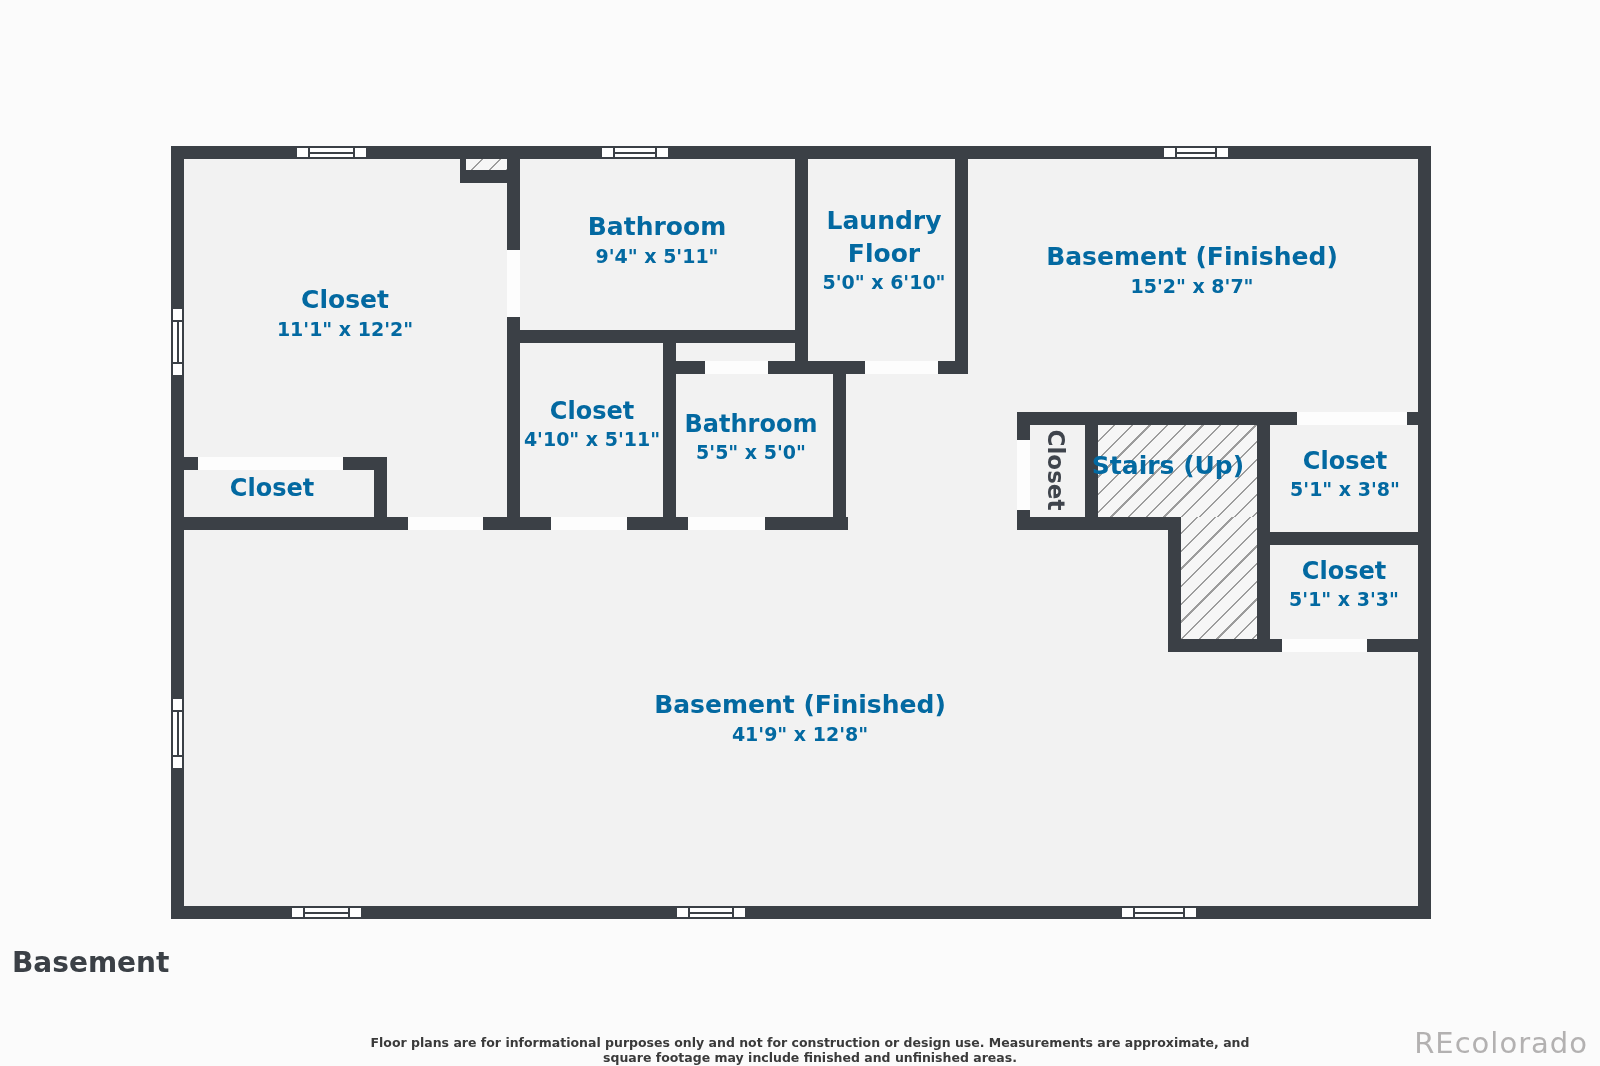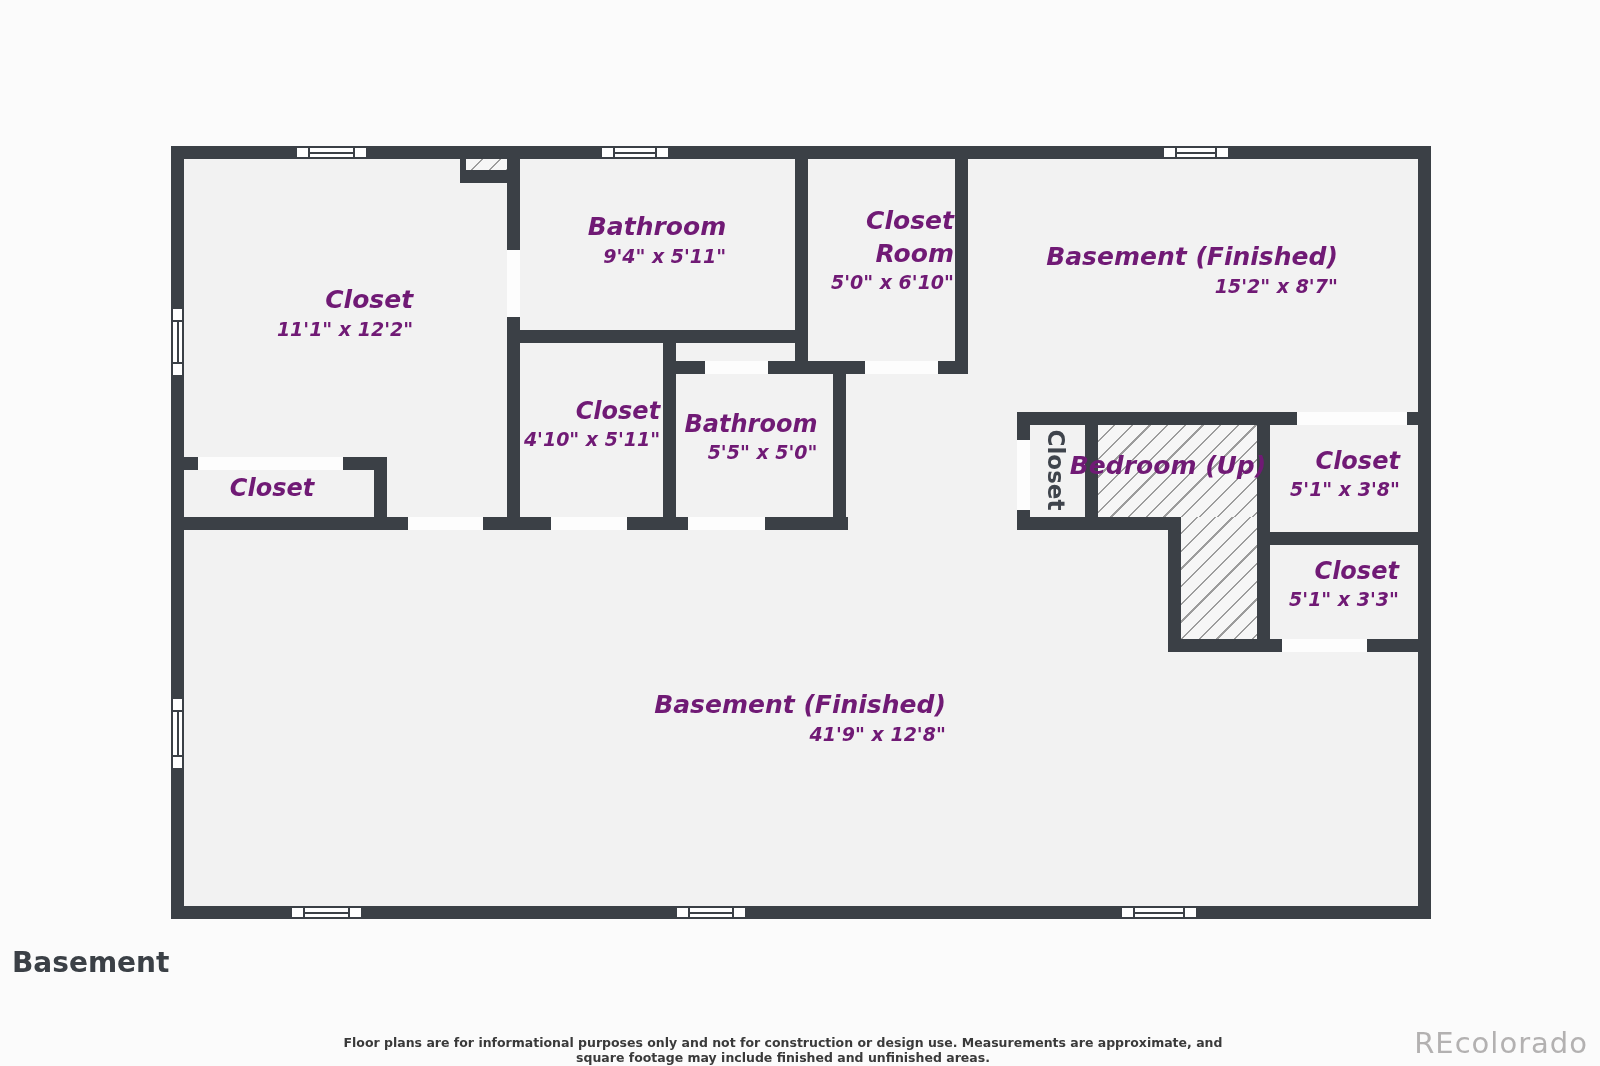--- a/index.html
+++ b/index.html
@@ -10,27 +10,27 @@
   .op{position:absolute;background:#fdfdfd;}
   .hatch{position:absolute;background:repeating-linear-gradient(135deg,#f6f6f6 0px,#f6f6f6 11px,#9c9c9c 11px,#9c9c9c 12.5px);}
   .win{position:absolute;background:#fff;border:2px solid #3b4046;box-sizing:border-box;}
   .win .mid{position:absolute;}
   .winh .mid{left:11px;right:11px;top:50%;margin-top:-1px;border-top:2px solid #3b4046;}
   .winh::before,.winh::after{content:"";position:absolute;top:0;bottom:0;border-left:2px solid #3b4046;}
   .winh::before{left:11px;} .winh::after{right:11px;}
   .winv .mid{top:11px;bottom:11px;left:50%;margin-left:-1px;border-left:2px solid #3b4046;}
   .winv::before,.winv::after{content:"";position:absolute;left:0;right:0;border-top:2px solid #3b4046;}
   .winv::before{top:11px;} .winv::after{bottom:11px;}
-  .room-label{position:absolute;transform:translate(-50%,-50%);text-align:right;color:#701a75;line-height:1.3;white-space:nowrap;font-style:italic;}
+  .room-label{position:absolute;transform:translate(-50%,-50%);text-align:center;color:#0369a1;line-height:1.3;white-space:nowrap;}
   .rname{font-size:25px;font-weight:700;}
   .rdims{font-size:19px;font-weight:700;}
   .room-label.wrap{white-space:normal;width:140px;}
   .vertical-label{position:absolute;transform:translate(-50%,-50%) rotate(90deg);color:#3f444c;font-size:23px;font-weight:700;}
   .floor-title{position:absolute;left:12px;top:946px;font-size:28px;font-weight:700;color:#3b4046;}
-  .disclaimer{position:absolute;left:338px;top:1035px;width:890px;text-align:center;font-size:12.5px;font-weight:700;color:#3a3a3a;}
+  .disclaimer{position:absolute;left:365px;top:1035px;width:890px;text-align:center;font-size:12.5px;font-weight:700;color:#3a3a3a;}
   .watermark{position:absolute;right:12px;top:1026px;font-size:29px;color:#b3b1b1;letter-spacing:1px;}
 </style>
 </head>
 <body>
 
 <div class="stage">
   <div class="floor-base"></div>
 
   <div id="geom-layer">
       <div class="hatch" style="left: 1098px; top: 425px; width: 159px; height: 93px;"></div>
@@ -98,41 +98,41 @@
 
   <div class="room-label" style="left:345px;top:313px;">
     <div class="rname">Closet</div>
     <div class="rdims">11'1" x 12'2"</div>
   </div>
   <div class="room-label" style="left:657px;top:240px;">
     <div class="rname">Bathroom</div>
     <div class="rdims">9'4" x 5'11"</div>
   </div>
   <div class="room-label wrap" style="left:884px;top:250px;">
-    <div class="rname">Closet Room</div>
+    <div class="rname">Laundry Floor</div>
     <div class="rdims">5'0" x 6'10"</div>
   </div>
   <div class="room-label" style="left:1192px;top:270px;">
     <div class="rname">Basement (Finished)</div>
     <div class="rdims">15'2" x 8'7"</div>
   </div>
   <div class="room-label" style="left:272px;top:489px;">
     <div class="rname" style="font-size:24px;">Closet</div>
   </div>
   <div class="room-label" style="left:592px;top:424px;">
     <div class="rname" style="font-size:24px;">Closet</div>
     <div class="rdims">4'10" x 5'11"</div>
   </div>
   <div class="room-label" style="left:751px;top:437px;">
     <div class="rname" style="font-size:24px;">Bathroom</div>
     <div class="rdims">5'5" x 5'0"</div>
   </div>
   <div class="vertical-label" style="left:1056px;top:470px;">Closet</div>
   <div class="room-label" style="left:1168px;top:466px;">
-    <div class="rname">Bedroom (Up)</div>
+    <div class="rname">Stairs (Up)</div>
   </div>
   <div class="room-label" style="left:1345px;top:474px;">
     <div class="rname" style="font-size:24px;">Closet</div>
     <div class="rdims">5'1" x 3'8"</div>
   </div>
   <div class="room-label" style="left:1344px;top:584px;">
     <div class="rname" style="font-size:24px;">Closet</div>
     <div class="rdims">5'1" x 3'3"</div>
   </div>
   <div class="room-label" style="left:800px;top:718px;">

